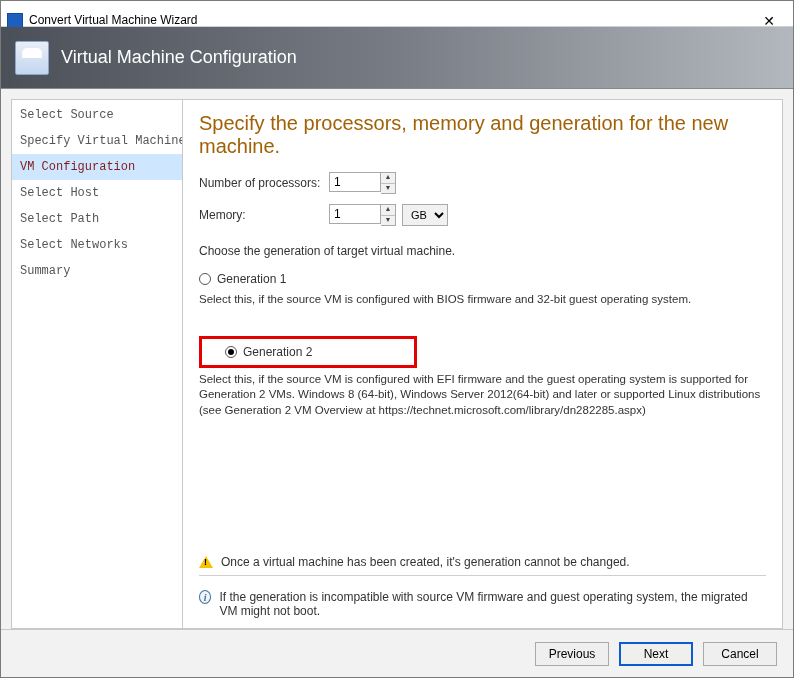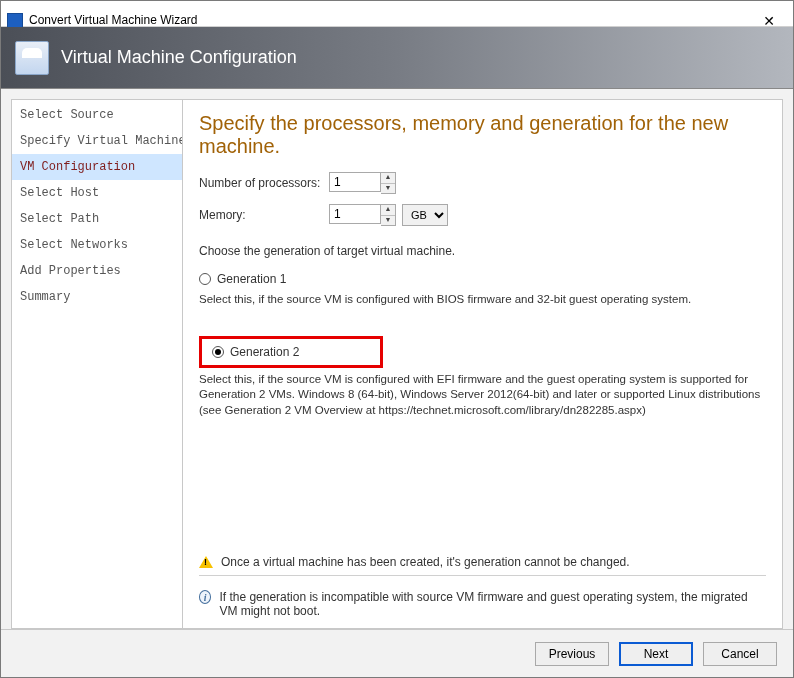--- a/index.html
+++ b/index.html
@@ -155,24 +155,24 @@
     background: #fff;
   }
   .radio.selected::after {
     content: ""; width: 6px; height: 6px;
     background: #000; border-radius: 50%;
   }
   .radio-label { font-size: 12px; }
   .radio-desc { font-size: 11.5px; color: #333; margin: 2px 0 14px 0; line-height: 1.35; }
   .red-box {
     border: 3px solid #e60000;
-    padding: 6px 10px;
+    padding: 6px 23px;
     display: inline-flex;
     align-items: center;
-    width: 184px;
+    width: 218px;
     text-align: right;
   }
   .spacer { flex: 1; }
   .note-row {
     display: flex; align-items: flex-start;
     gap: 8px;
     margin-top: 8px;
     padding-top: 6px;
   }
   .hr { border-top: 1px solid #d0d0d0; margin-top: 6px; }
@@ -242,21 +242,20 @@
   </div>
 
   <div class="body">
     <div class="sidebar">
       <div class="item">Select Source</div>
       <div class="item">Specify Virtual Machine Identity</div>
       <div class="item active">VM Configuration</div>
       <div class="item">Select Host</div>
       <div class="item">Select Path</div>
       <div class="item">Select Networks</div>
-      <div class="item">Add Properties</div>
       <div class="item">Summary</div>
     </div>
 
     <div class="content">
       <div class="heading">Specify the processors, memory and generation for the new machine.</div>
 
       <div class="form-row">
         <span class="lbl">Number of processors:</span>
         <span class="spin-wrap">
           <input class="spin" value="1" style="">

